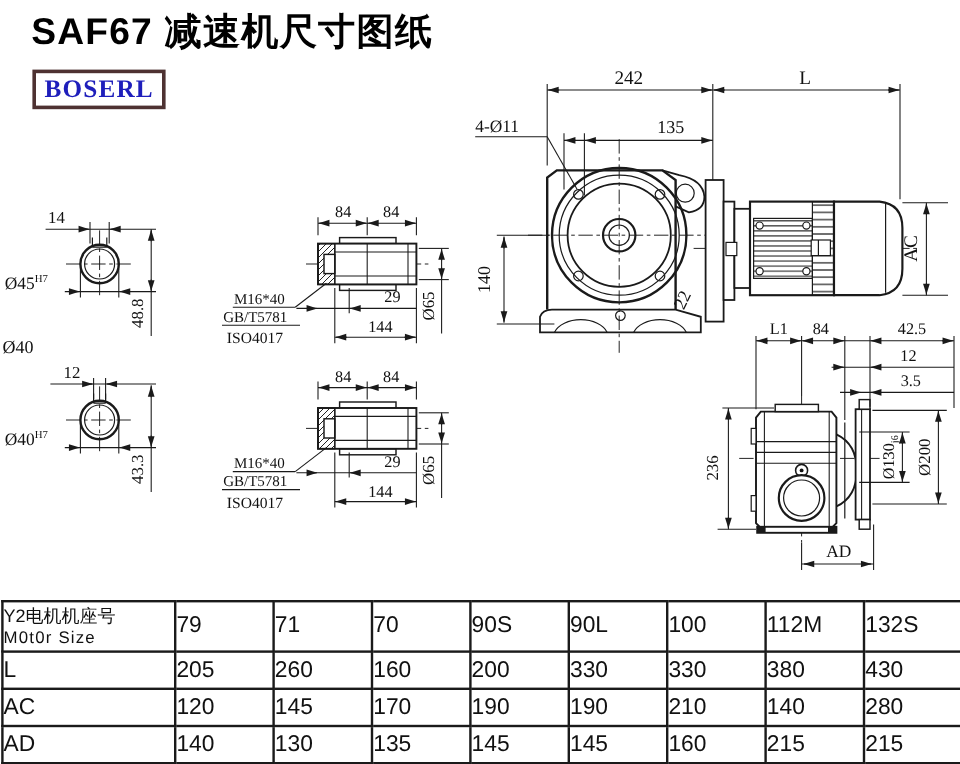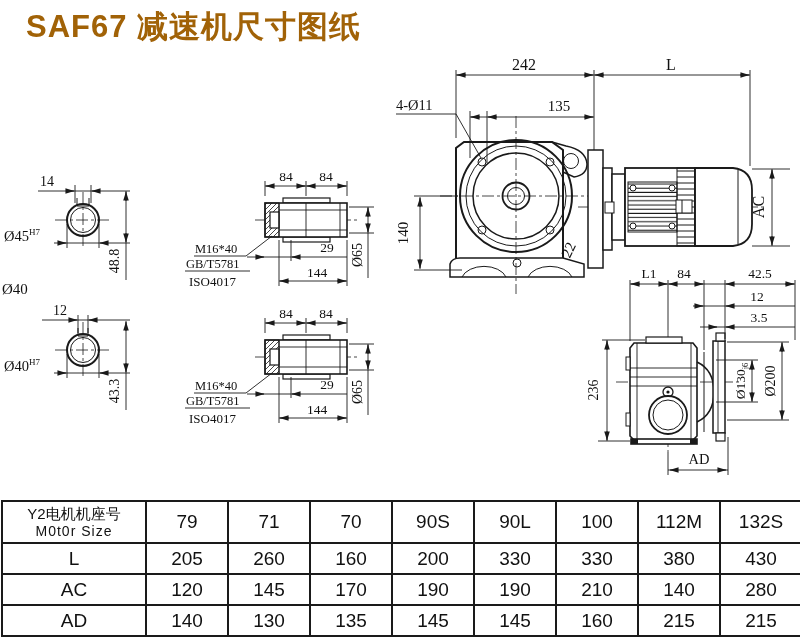--- a/index.html
+++ b/index.html
@@ -1,45 +1,48 @@
 <!DOCTYPE html>
 <html><head>
 <meta charset="utf-8">
 <style>
   html,body{margin:0;padding:0;background:#fff}
   #page{position:relative;width:800px;height:637px;background:#fff;overflow:hidden;font-family:"Liberation Sans",sans-serif}
-  #title{position:absolute;left:26px;top:6px;font-size:31px;font-weight:bold;color:#a16207;letter-spacing:1px;white-space:nowrap}
+  #title{position:absolute;left:26px;top:6px;font-size:31px;font-weight:bold;color:#000000;letter-spacing:1px;white-space:nowrap}
   #logo{position:absolute;left:27px;top:58px;border:3px solid #4e3232;padding:1px 7px;background:#fff}
   #logo span{color:#1e1ebb;font-family:"Liberation Serif",serif;font-size:21px;font-weight:600;letter-spacing:1px}
   svg{position:absolute;left:0;top:0}
   svg text{fill:#111;font-family:"Liberation Serif",serif}
   .d{stroke:#1a1a1a;stroke-width:0.9;fill:none}
   .s1{stroke:#1a1a1a;stroke-width:1;fill:none}
   .s12{stroke:#1a1a1a;stroke-width:1.2;fill:none}
   .s13{stroke:#1a1a1a;stroke-width:1.3;fill:none}
   .s15{stroke:#1a1a1a;stroke-width:1.5;fill:none}
   .s16{stroke:#1a1a1a;stroke-width:1.6;fill:none}
   .s18{stroke:#1a1a1a;stroke-width:1.8;fill:none}
   .s2{stroke:#1a1a1a;stroke-width:2;fill:none}
   .w{fill:#fff}
   .cl{stroke:#1a1a1a;stroke-width:0.8;fill:none;stroke-dasharray:12 3 3 3}
   .tbl{position:absolute;left:1px;top:500px;width:798px}
   .tbl table{border-collapse:collapse;width:100%;table-layout:fixed;font-family:"Liberation Sans",sans-serif}
-  .tbl td{border:2px solid #1a1a1a;text-align:center;vertical-align:middle;color:#111;font-size:19px;padding:0}
+  .tbl td{border:2px solid #1a1a1a;text-align:left;vertical-align:middle;color:#111;font-size:19px;padding:0}
   .tbl tr.hd td{height:40px}
   .tbl tr.dr td{height:29px}
   .hcell .zh{font-size:15px;line-height:18px}
   .hcell .en{font-size:14px;line-height:16px;letter-spacing:1px}
 </style>
 </head>
 <body>
 
 <div id="page">
 
   <div id="title">SAF67 减速机尺寸图纸</div>
+  <div id="logo">
+    <span>BOSERL</span>
+  </div>
 
   <svg width="800" height="500" viewBox="0 0 800 500">
     <defs>
       <marker id="arr" viewBox="0 0 10 8" refX="9.5" refY="4" markerWidth="11" markerHeight="8" orient="auto">
         <path d="M0,0.9 L10,4 L0,7.1 Z" fill="#1a1a1a"></path>
       </marker>
       <pattern id="fins" width="49" height="4.2" patternUnits="userSpaceOnUse" x="628" y="182">
         <line x1="0" y1="2" x2="49" y2="2" stroke="#1a1a1a" stroke-width="1"></line>
       </pattern>
       <pattern id="fins2" width="18" height="6" patternUnits="userSpaceOnUse" x="677" y="168">

